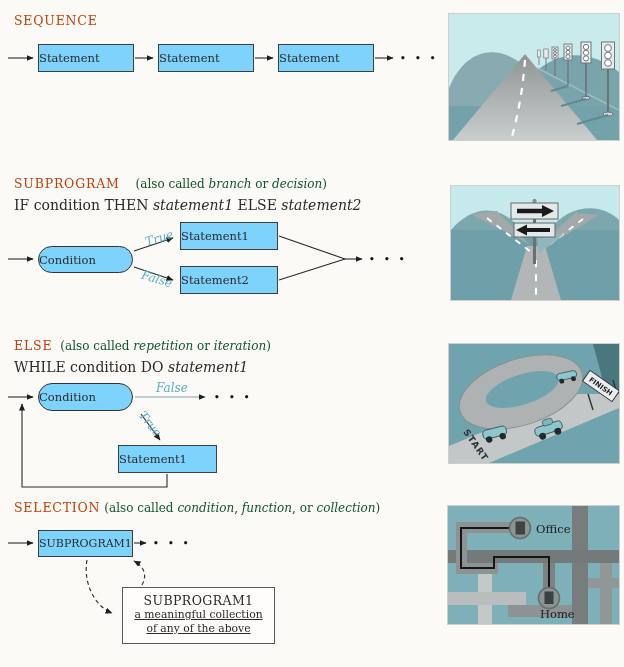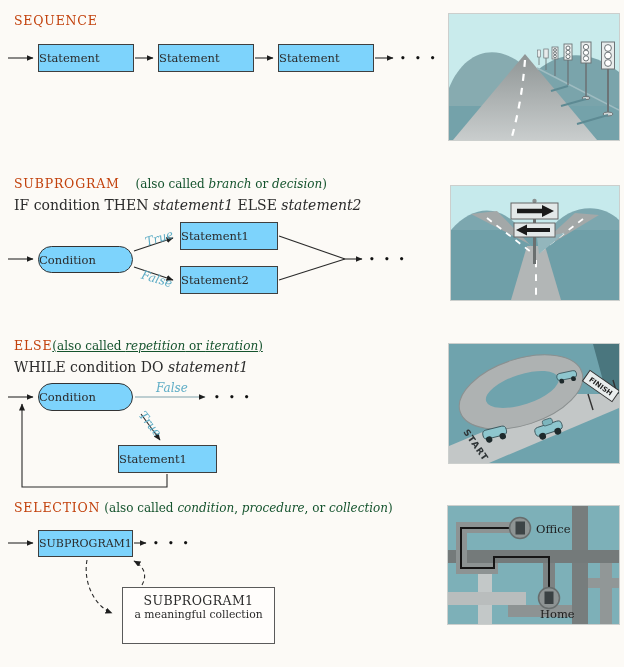--- a/index.html
+++ b/index.html
@@ -9,36 +9,36 @@
     font-family:"DejaVu Serif","Liberation Serif",serif;
     color:#2b2b2b;
     position:relative;
     overflow:hidden;
   }
   .heading-line{position:absolute;white-space:nowrap;font-size:12px;}
   .hd{color:#c2410c;font-size:12.5px;letter-spacing:0.8px;}
   .also{color:#14532d;font-size:12px;}
   .also i{font-style:italic;}
   .gap16{margin-left:16px;}
-  .gap8{text-decoration:underline;}
+  .gap8{margin-left:8px;}
   .gap4{margin-left:4px;}
   .pseudo{position:absolute;font-size:14px;white-space:nowrap;}
   .pseudo i{font-style:italic;}
   .fbox{
     position:absolute;background:#7dd3fc;border:1px solid #3f3f3f;
     display:flex;align-items:center;justify-content:flex-start;
     font-size:11.5px;box-sizing:border-box;
   }
   .oval{border-radius:14px;border:1.2px solid #333;}
   .detailbox{
     position:absolute;background:#fffdfb;border:1px solid #5a5a5a;
     box-sizing:border-box;text-align:center;padding-top:5px;
   }
   .detail-title{font-size:12.5px;letter-spacing:0.4px;}
-  .detail-line{font-size:10.8px;line-height:1.3;}
+  .detail-line{font-size:10.8px;line-height:1.3;text-decoration:underline;}
   .dots{
     position:absolute;font-size:9px;font-weight:bold;letter-spacing:3px;
     color:#111;transform:translateY(-50%);
   }
   .branch-label{
     position:absolute;color:#5fadc6;font-style:italic;font-size:12px;
     white-space:nowrap;
   }
   svg{display:block;}
   #connectors{position:absolute;left:0;top:0;pointer-events:none;}
@@ -124,29 +124,30 @@
   <span>Condition</span>
 </div>
 <span class="branch-label" style="left:156px;top:381px">False</span>
 <span class="branch-label" style="left:136px;top:417px;transform:rotate(52deg)">True</span>
 <div class="fbox" style="left:118px;top:445px;width:99px;height:28px">
   <span>Statement1</span>
 </div>
 <span class="dots" style="left:214px;top:397px">• • •</span>
 
 <div class="heading-line" style="left:14px;top:500px">
-  <span class="hd">SELECTION</span><span class="also gap4"><span>(also called </span><i>condition</i><span>, </span><i>procedure</i><span>, or </span><i>collection</i><span>)</span></span>
+  <span class="hd">SELECTION</span><span class="also gap4"><span>(also called </span><i>condition</i><span>, </span><i>function</i><span>, or </span><i>collection</i><span>)</span></span>
 </div>
 <div class="fbox" style="left:38px;top:530px;width:95px;height:27px;font-size:11px">
   <span>SUBPROGRAM1</span>
 </div>
 <span class="dots" style="left:153px;top:543px">• • •</span>
 <div class="detailbox" style="left:122px;top:587px;width:153px;height:57px">
   <div class="detail-title">SUBPROGRAM1</div>
   <div class="detail-line">a meaningful collection</div>
+  <div class="detail-line">of any of the above</div>
 </div>
 
 <svg class="art" style="left:448px;top:13px" width="170" height="126" viewBox="0 0 170 126">
   <rect width="170" height="126" fill="#c9ebec"></rect>
   <path d="M0,74 C18,30 58,26 88,66 C98,80 102,95 106,126 L0,126 Z" fill="#87abb0"></path>
   <path d="M82,62 C110,34 142,36 170,58 L170,126 L100,126 Z" fill="#7aa4ab"></path>
   <rect y="92" width="170" height="34" fill="#74a2aa"></rect>
   <defs>
     <linearGradient id="roadg1" x1="0" y1="0" x2="0" y2="1">
       <stop offset="0" stop-color="#8f9595"></stop>

